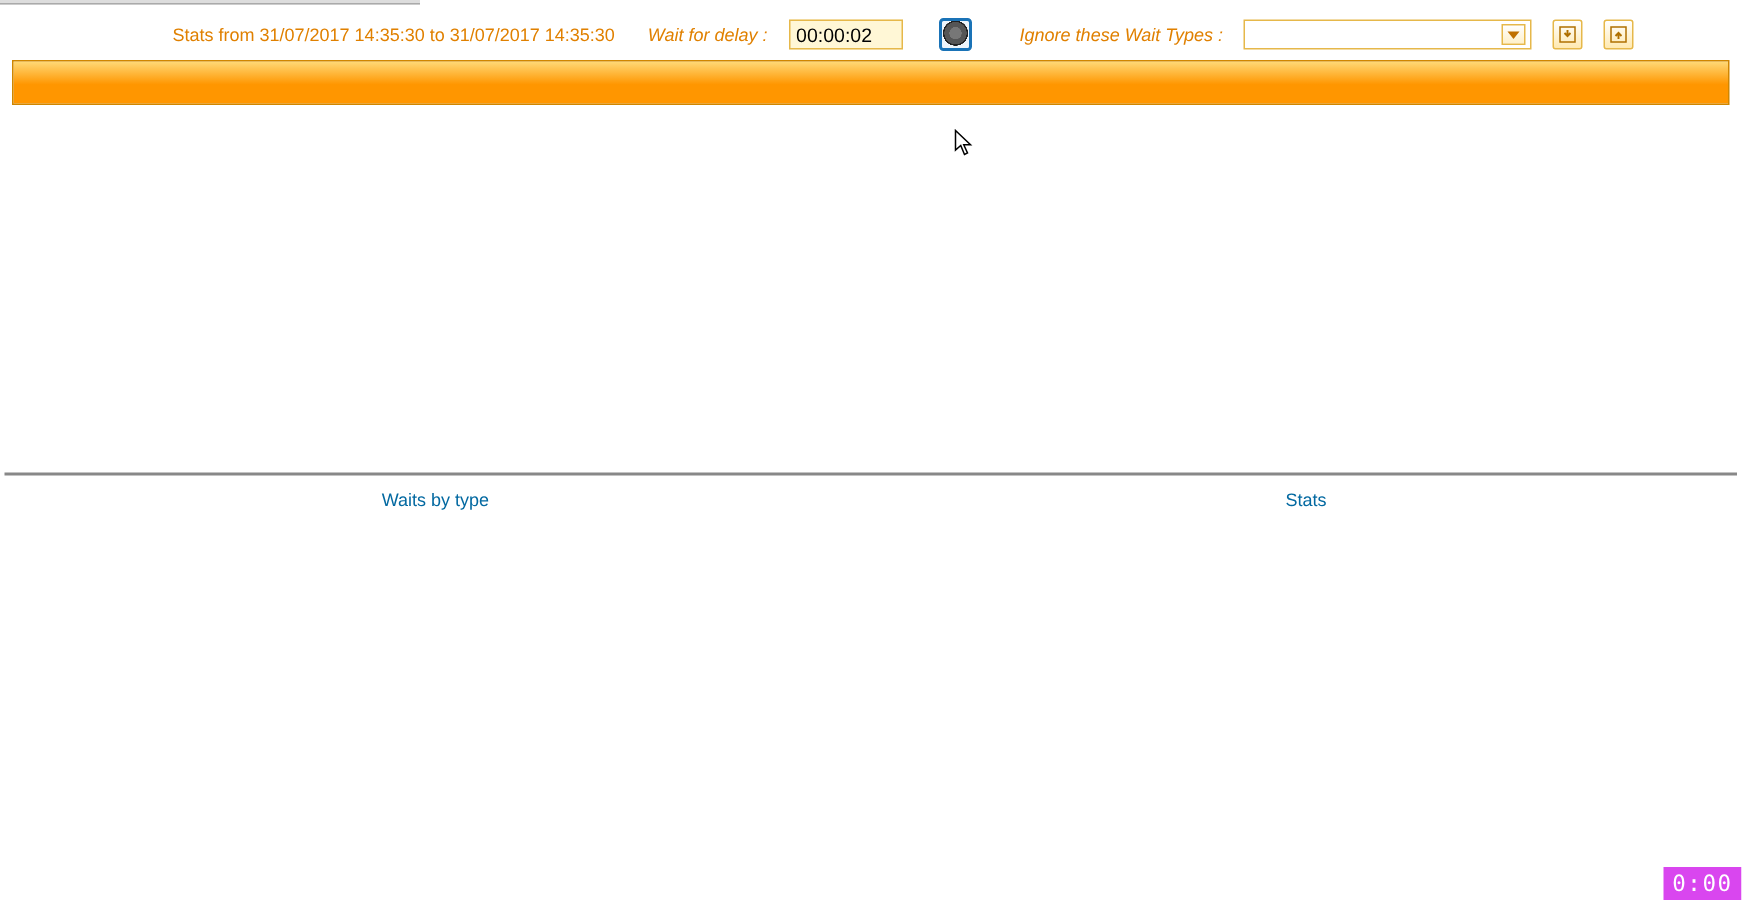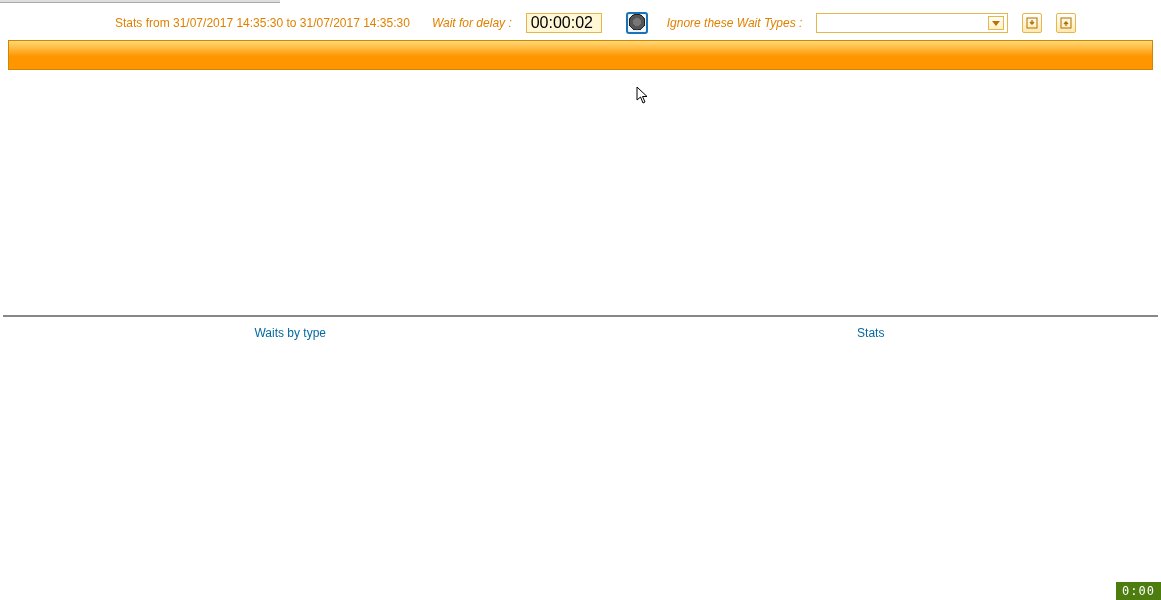--- a/index.html
+++ b/index.html
@@ -30,21 +30,21 @@
       color: #e08000;
     }
     .lbl-stats { color: #e08000; }
     .lbl { color: #e08000; margin-left: 8px; font-style: italic; }
     .delay-input {
       width: 76px; height: 20px;
       background: #fff7d6;
       border: 1px solid #e6b84a;
       color: #000;
       padding: 2px 4px;
-      font-family: inherit; font-size: 16px;
+      font-family: inherit; font-size: 13px;
     }
     .record-btn {
       width: 22px; height: 22px;
       border: 2px solid #1a73b7;
       border-radius: 3px;
       background: radial-gradient(circle at 50% 45%, #777 0 30%, #555 31% 55%, #222 56% 62%, transparent 63%);
       background-color: #eef5fb;
       cursor: pointer;
       margin-left: 10px;
     }
@@ -100,38 +100,38 @@
     .chart-headers > div { flex:1; text-align:center; }
     .cursor {
       position:absolute;
       top:86px; left:636px;
       width:14px;height:20px;
       pointer-events:none;
     }
     .timer {
       position:absolute;
       bottom:0; right:0;
-      background:#4d7c0f; color:#fff;
+      background:#d946ef; color:#fff;
       font-family: monospace;
-      font-size:12px;
+      font-size:15px;
       padding:2px 6px;
       letter-spacing:1px;
     }
   </style>
 </head>
 <body>
 
 <div class="top-tab-edge"></div>
 
 <div class="toolbar">
   <span class="lbl-stats">Stats from 31/07/2017 14:35:30 to 31/07/2017 14:35:30</span>
   <span class="lbl">Wait for delay :</span>
   <input class="delay-input" value="00:00:02" style="">
   <button class="record-btn" title="record"></button>
-  <span class="lbl" style="margin-left:5px">Ignore these Wait Types :</span>
+  <span class="lbl" style="margin-left:18px">Ignore these Wait Types :</span>
   <div class="wait-types-dd">
     <span style="flex:1"></span>
     <div class="dd-arrow"></div>
   </div>
   <div class="icon-btn">
     <svg width="12" height="12" viewBox="0 0 12 12">
       <rect x="1" y="1" width="10" height="10" fill="none" stroke="#b07000"></rect>
       <path d="M6 3 v4 M4 5 l2 2 l2 -2" fill="none" stroke="#b07000" stroke-width="1.3"></path>
     </svg>
   </div>

